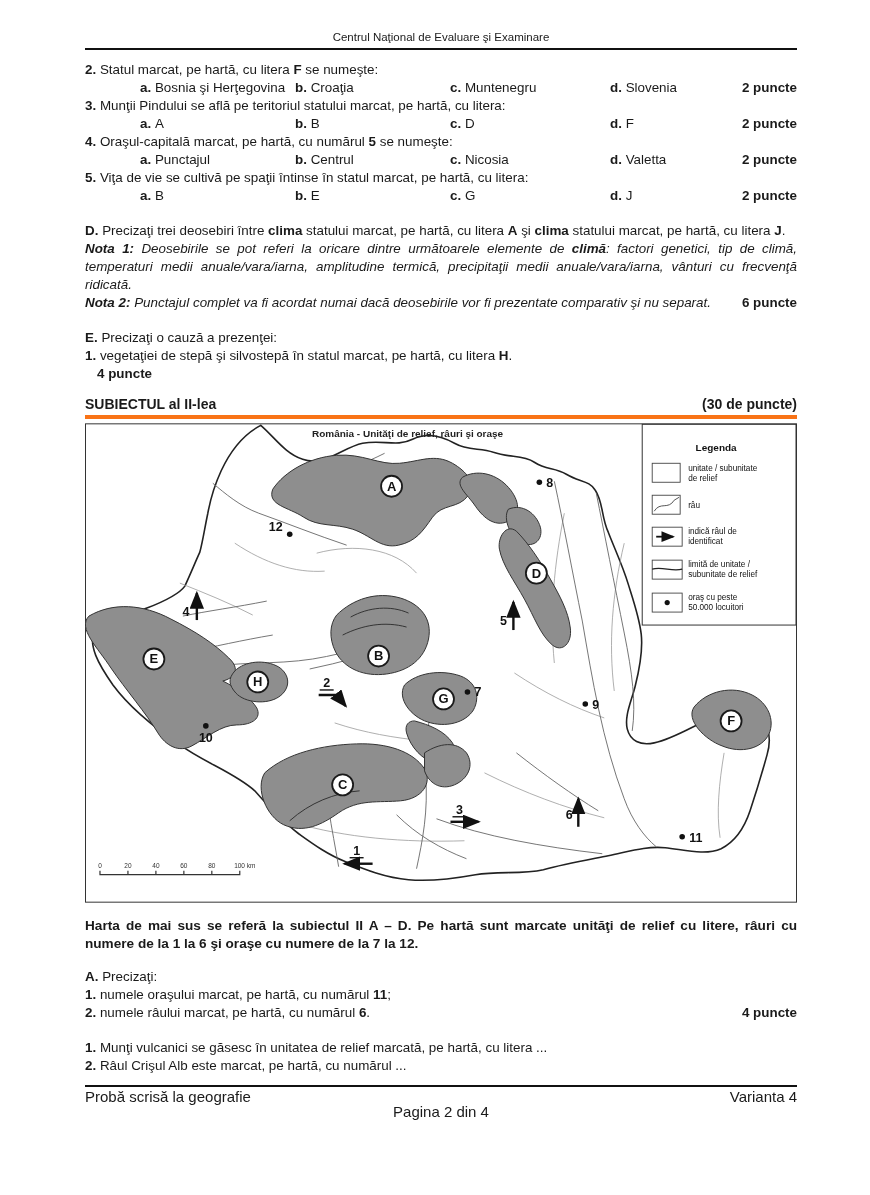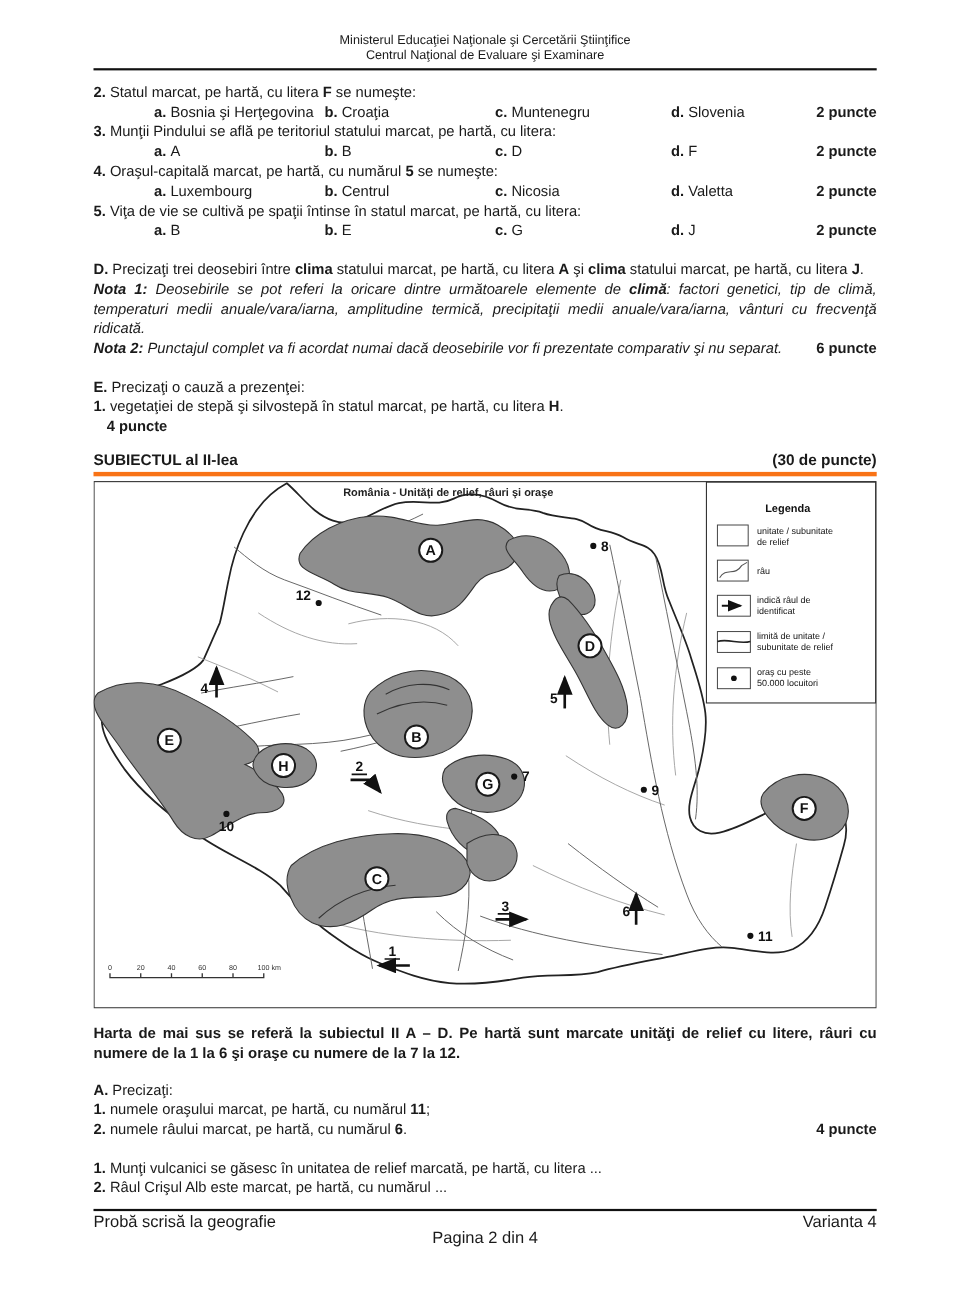--- a/index.html
+++ b/index.html
@@ -61,21 +61,20 @@
 
   .doc-footer { margin-top:10px; border-top:2px solid #111; padding-top:2px; font-size:15px; line-height:15px; }
   .footer-row { display:flex; justify-content:space-between; }
 </style>
 </head>
 <body>
 
 <div class="page">
 
   <div class="doc-header">
-    <div>Ministerul Educaţiei Naţionale şi Cercetării Ştiinţifice</div>
     <div>Centrul Naţional de Evaluare şi Examinare</div>
     <div class="header-rule"></div>
   </div>
 
   <div class="qs">
     <div>
       <div><span class="b">2. </span><span>Statul marcat, pe hartă, cu litera </span><span class="b">F</span><span> se numeşte:</span></div>
       <div class="opts">
         <span><span class="b">a. </span><span>Bosnia şi Herţegovina</span></span>
         <span><span class="b">b. </span><span>Croaţia</span></span>
@@ -90,21 +89,21 @@
         <span><span class="b">a. </span><span>A</span></span>
         <span><span class="b">b. </span><span>B</span></span>
         <span><span class="b">c. </span><span>D</span></span>
         <span><span class="b">d. </span><span>F</span></span>
         <span class="pts">2 puncte</span>
       </div>
     </div>
     <div>
       <div><span class="b">4. </span><span>Oraşul-capitală marcat, pe hartă, cu numărul </span><span class="b">5</span><span> se numeşte:</span></div>
       <div class="opts">
-        <span><span class="b">a. </span><span>Luxembourg</span></span>
+        <span><span class="b">a. </span><span>Punctajul</span></span>
         <span><span class="b">b. </span><span>Centrul</span></span>
         <span><span class="b">c. </span><span>Nicosia</span></span>
         <span><span class="b">d. </span><span>Valetta</span></span>
         <span class="pts">2 puncte</span>
       </div>
     </div>
     <div>
       <div><span class="b">5. </span><span>Viţa de vie se cultivă pe spaţii întinse în statul marcat, pe hartă, cu litera:</span></div>
       <div class="opts">
         <span><span class="b">a. </span><span>B</span></span>

